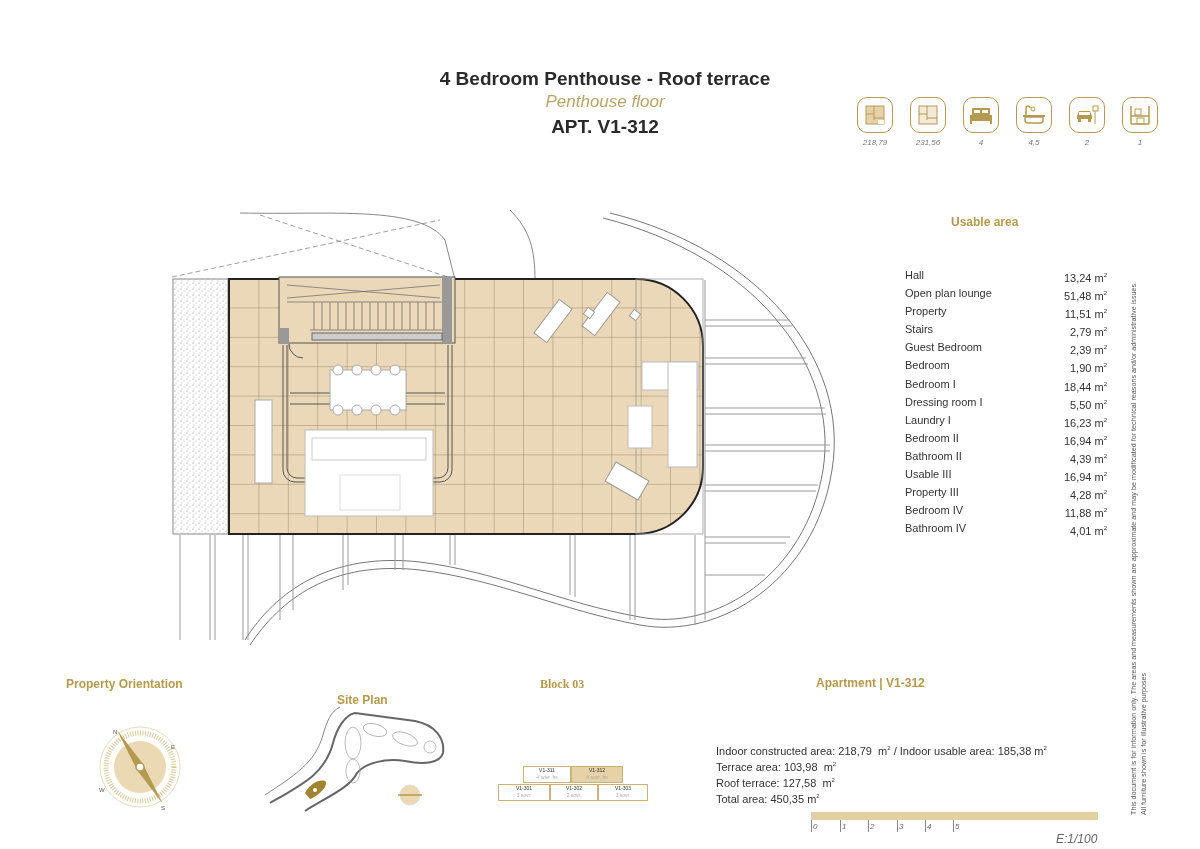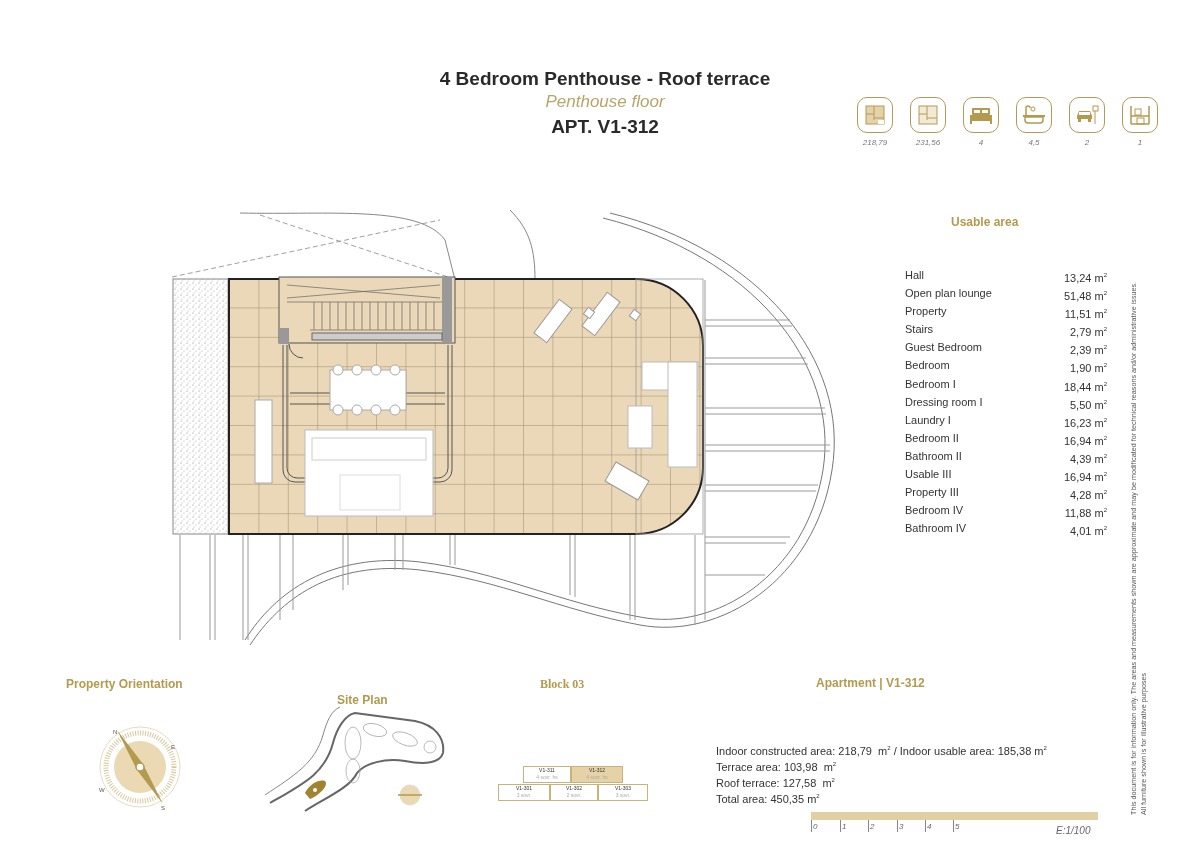--- a/index.html
+++ b/index.html
@@ -27,21 +27,21 @@
   .sec-site { left:337px; top:677px;margin-top:16px; }
   .sec-block { left:540px; top:677px;font-family:Liberation Serif, serif; }
   .sec-apt { left:816px; top:676px; }
 
   .summary { left:716px; top:742px; font-size:11px; line-height:13.5px; color:#333; }
   .summary sup { font-size:6px; }
 
   .scale-bar { left:811px; top:812px; width:287px; height:8px; background:#e2cfa3; }
   .scale-ticks { left:811px; top:820px; width:300px; height:14px; }
   .tick { position:absolute; top:0; height:12px; border-left:1px solid #888; font-size:8px; font-style:italic; color:#666; padding-left:1px; line-height:14px; }
-  .scale-label { position:absolute; left:245px; top:4px; font-size:10px; font-style:italic; color:#666; line-height:14px;text-align:right; }
+  .scale-label { position:absolute; left:245px; top:12px; font-size:12px; font-style:italic; color:#666; line-height:14px;text-align:right; }
 
   .blocks { left:498px; top:766px; width:150px; height:40px; }
   .blk { position:absolute; height:15px; border:1px solid #c9b37a; background:#fff; text-align:center; font-size:5px; line-height:7px; color:#333; }
   .blk .sub { color:#aaa; }
   .blk.sel { background:#e6d2a7; }
 </style>
 </head>
 <body>
 
 <div class="abs title">4 Bedroom Penthouse - Roof terrace</div>

